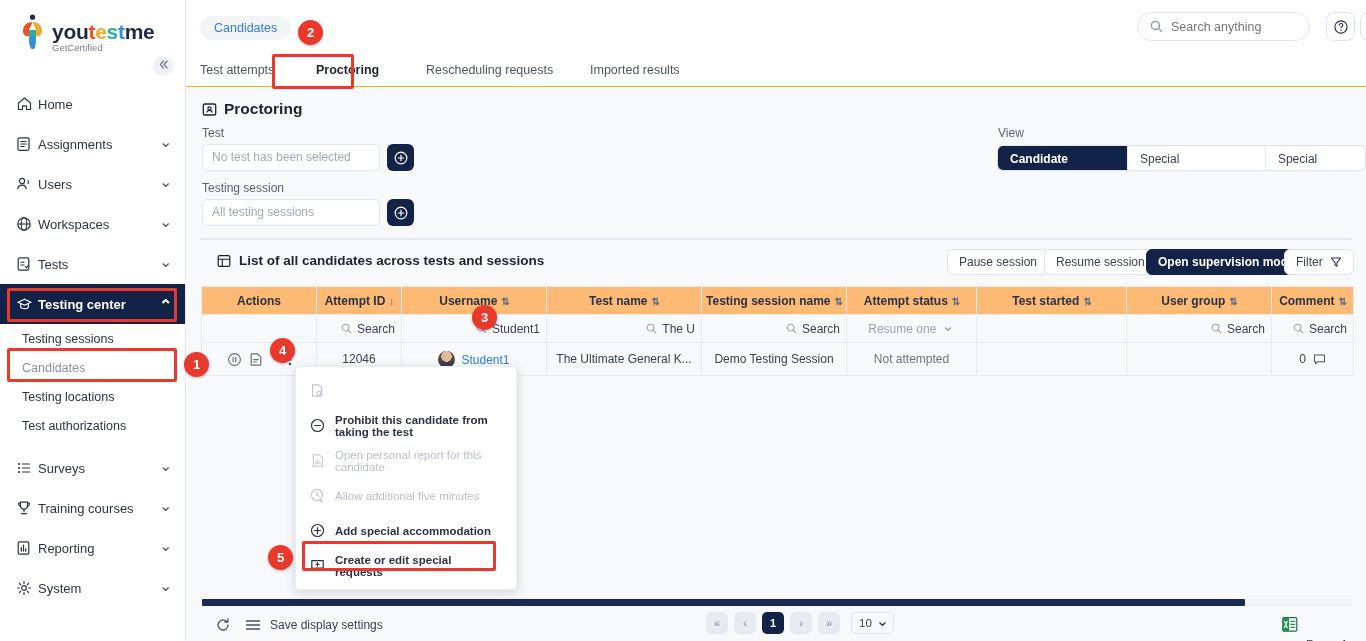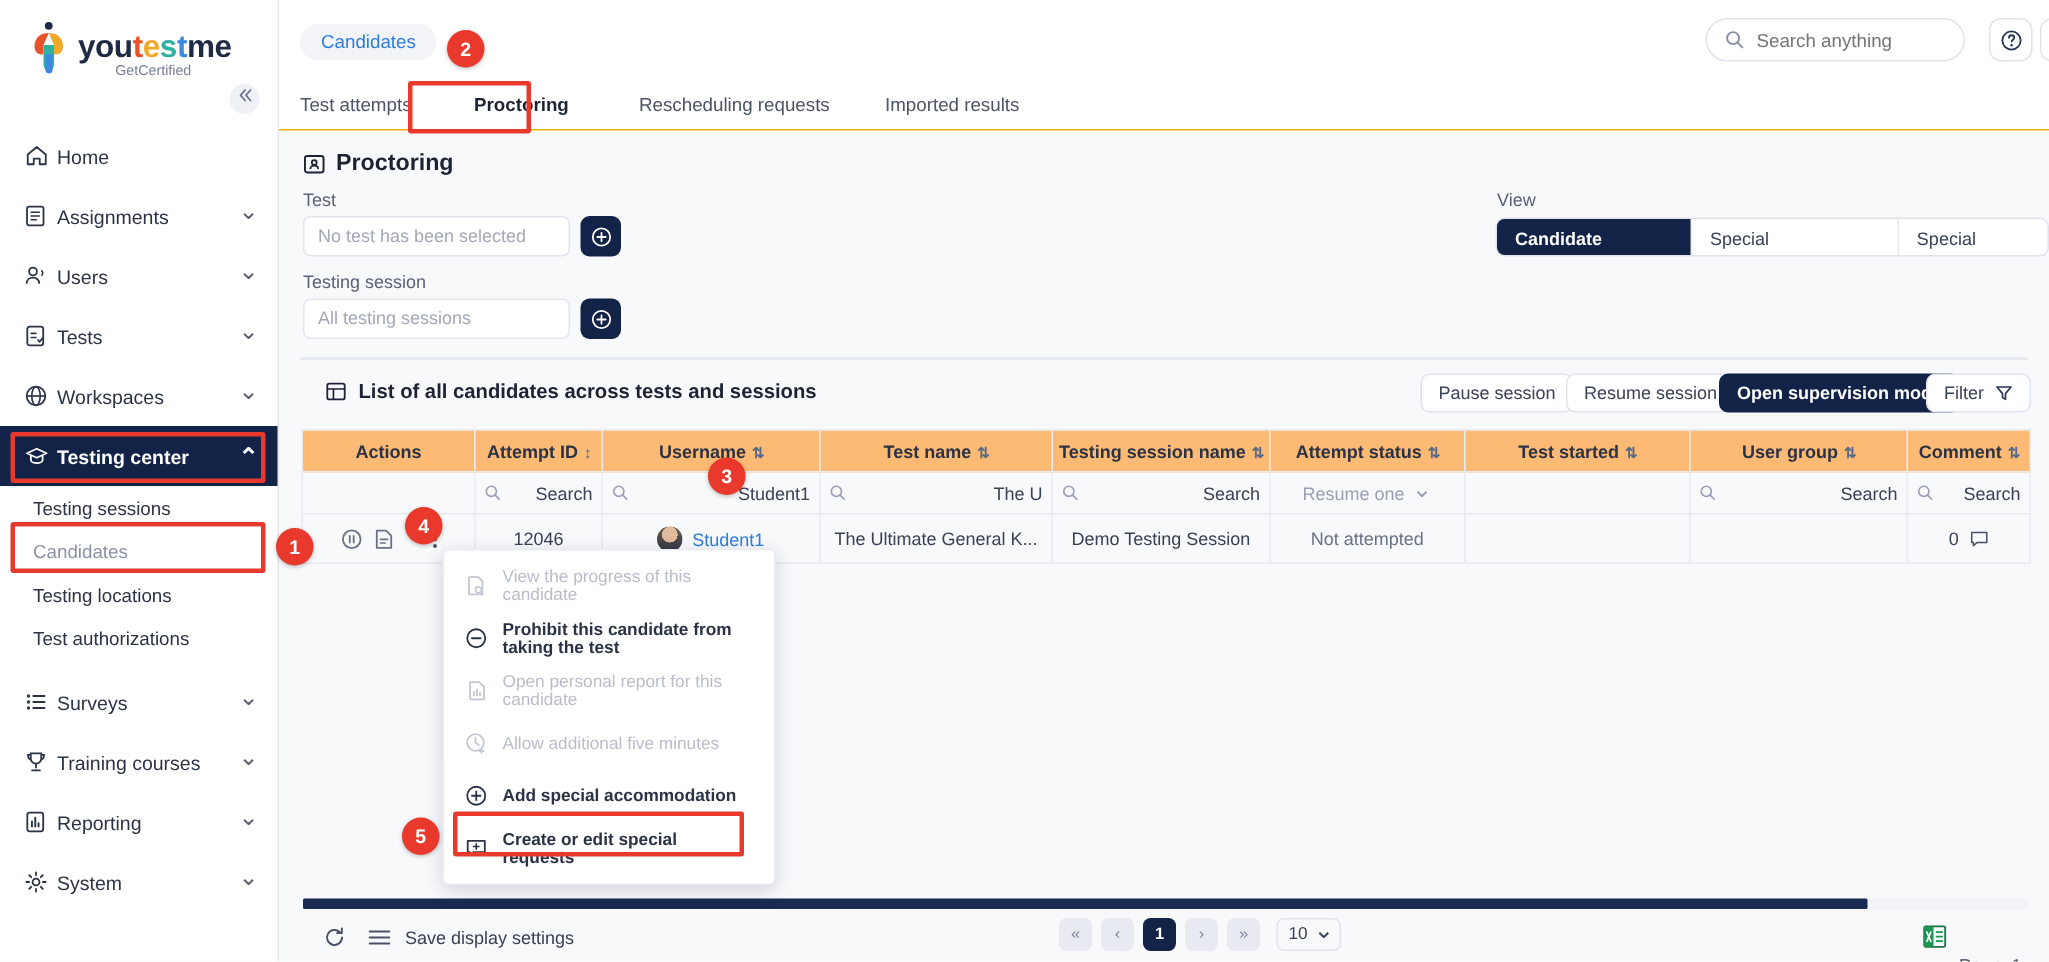--- a/index.html
+++ b/index.html
@@ -16,21 +16,21 @@
   .sidebar {
     position:absolute; left:0; top:0; width:186px; height:641px;
     background:#ffffff; border-right:1px solid #e3e6ec; z-index:5;
   }
   .logo-wrap { padding:14px 0 0 18px; position:relative; height:66px; }
   .logo-row { display:flex; align-items:flex-start; }
   .logo-mark { width:30px; height:34px; position:relative; margin-right:4px; }
   .logo-text { font-size:21px; font-weight:700; letter-spacing:-0.3px; line-height:24px; padding-top:6px;}
   .logo-text .c1{color:#1f2a44;} .logo-text .c2{color:#e8532b;} .logo-text .c3{color:#f0a92b;}
   .logo-text .c4{color:#2fb0a0;} .logo-text .c5{color:#3b89e0;} .logo-text .c6{color:#1f2a44;}
-  .logo-sub { font-size:9.5px; color:#7a8094; text-align:center; margin-top:-2px; padding-right:2px;}
+  .logo-sub { font-size:9.5px; color:#7a8094; text-align:left; margin-top:-2px; padding-right:2px;}
   .collapse-btn {
     position:absolute; right:12px; top:56px; width:20px; height:20px; border-radius:50%;
     background:#eef0f5; color:#6b7287; font-size:11px; line-height:20px; text-align:center;
     cursor:pointer;
   }
   .nav { margin-top:18px; }
   .nav-item {
     display:flex; align-items:center; height:40px; padding:0 14px 0 16px;
     color:#2c3345; cursor:pointer; position:relative; font-size:13px;
   }
@@ -101,21 +101,21 @@
   table.grid { position:absolute; left:0; top:47px; width:1152px; border-collapse:collapse; table-layout:fixed; }
   table.grid th {
     background:#fdba74; border:1px solid #e7eaf0; border-left:none; height:28px;
     font-size:12px; font-weight:700; color:#2b3245; text-align:center; padding:0 4px;
   }
   table.grid th:first-child{border-left:1px solid #e7eaf0;}
   table.grid td { border:1px solid #e7eaf0; border-left:none; height:28px; font-size:12px; text-align:center; color:#3a4155; padding:0 6px; }
   table.grid td:first-child{border-left:1px solid #e7eaf0;}
   .sorticon { color:#5a6a86; font-size:10px; margin-left:4px; letter-spacing:-1px;}
   .filtcell { height:28px; color:#9aa0b2; font-size:11.5px; }
-  .filtcell .inner { display:flex; align-items:center; justify-content:space-between; gap:5px; }
+  .filtcell .inner { display:flex; align-items:center; justify-content:flex-end; gap:5px; }
   tr.datarow td { height:33px; }
   .linkcell { color:#2f7de1; }
   .ellips { overflow:hidden; text-overflow:ellipsis; white-space:nowrap; display:block; }
   .cell-avatar { width:17px; height:17px; border-radius:50%;
     background: radial-gradient(circle at 50% 32%, #e0bb9c 0 36%, transparent 37%), linear-gradient(#6c5a4c,#2f3646);
     display:inline-block; vertical-align:-4px; margin-right:6px;}
   .act-wrap { display:flex; align-items:center; justify-content:center; gap:7px; color:#5a6072; }
   .act-wrap span { cursor:pointer; display:flex; align-items:center; }
   .selectone { display:flex; align-items:center; justify-content:center; gap:5px; color:#9aa0b2; cursor:pointer;}
 
@@ -210,38 +210,38 @@
               <circle cx="6" cy="5" r="2.6" fill="none" stroke="#2c3345" stroke-width="1.2"></circle>
               <path d="M1.8 13.2c0-2.6 1.9-4.1 4.2-4.1s4.2 1.5 4.2 4.1" fill="none" stroke="#2c3345" stroke-width="1.2"></path>
               <path d="M11.6 4.2a2.3 2.3 0 0 1 0 3.6" fill="none" stroke="#2c3345" stroke-width="1.1"></path>
             </svg>
           </span>
         <span class="lbl">Users</span>
         <span class="chev chev-d"></span>
       </div>
       <div class="nav-item">
         <span class="ico">
+            <svg width="16" height="16" viewBox="0 0 16 16">
+              <circle cx="8" cy="8" r="6.2" fill="none" stroke="#2c3345" stroke-width="1.2"></circle>
+              <ellipse cx="8" cy="8" rx="2.8" ry="6.2" fill="none" stroke="#2c3345" stroke-width="1.1"></ellipse>
+              <path d="M1.9 8h12.2" stroke="#2c3345" stroke-width="1.1"></path>
+            </svg>
+          </span>
+        <span class="lbl">Workspaces</span>
+        <span class="chev chev-d"></span>
+      </div>
+      <div class="nav-item">
+        <span class="ico">
             <svg width="15" height="16" viewBox="0 0 15 16">
               <rect x="2.2" y="1.8" width="10.6" height="12.4" rx="1.6" fill="none" stroke="#2c3345" stroke-width="1.2"></rect>
               <path d="M4.8 6.2h3.2M4.8 9h3.2" stroke="#2c3345" stroke-width="1.1" stroke-linecap="round"></path>
               <path d="M9.3 10.6l1.1 1.2 2-2.4" stroke="#2c3345" stroke-width="1.1" fill="none" stroke-linecap="round"></path>
             </svg>
           </span>
         <span class="lbl">Tests</span>
-        <span class="chev chev-d"></span>
-      </div>
-      <div class="nav-item">
-        <span class="ico">
-            <svg width="16" height="16" viewBox="0 0 16 16">
-              <circle cx="8" cy="8" r="6.2" fill="none" stroke="#2c3345" stroke-width="1.2"></circle>
-              <ellipse cx="8" cy="8" rx="2.8" ry="6.2" fill="none" stroke="#2c3345" stroke-width="1.1"></ellipse>
-              <path d="M1.9 8h12.2" stroke="#2c3345" stroke-width="1.1"></path>
-            </svg>
-          </span>
-        <span class="lbl">Workspaces</span>
         <span class="chev chev-d"></span>
       </div>
 
       <div class="nav-item active">
         <span class="ico">
             <svg width="17" height="16" viewBox="0 0 17 16">
               <path d="M8.5 3.2 L15 6.2 L8.5 9.2 L2 6.2 Z" fill="none" stroke="#ffffff" stroke-width="1.2" stroke-linejoin="round"></path>
               <path d="M4.6 7.5v3.1c0 1.2 1.9 2.1 3.9 2.1s3.9-.9 3.9-2.1V7.5" fill="none" stroke="#ffffff" stroke-width="1.2"></path>
             </svg>
           </span>
@@ -578,21 +578,20 @@
 
   <div class="ctxmenu">
     <div class="ctxitem dis">
       <span class="ctxicon">
           <svg width="15" height="15" viewBox="0 0 15 15">
             <path d="M2.6 1.8h6.4l2.6 2.6v8.8H2.6Z" fill="none" stroke="#c3c7d2" stroke-width="1.2" stroke-linejoin="round"></path>
             <circle cx="9" cy="10.2" r="2" fill="none" stroke="#c3c7d2" stroke-width="1.1"></circle>
             <path d="M10.5 11.7l1.6 1.6" stroke="#c3c7d2" stroke-width="1.1"></path>
           </svg>
         </span>
-      <span>View the progress of this candidate</span>
     </div>
     <div class="ctxitem">
       <span class="ctxicon">
           <svg width="15" height="15" viewBox="0 0 15 15">
             <circle cx="7.5" cy="7.5" r="6" fill="none" stroke="#2b3245" stroke-width="1.2"></circle>
             <path d="M4.6 7.5h5.8" stroke="#2b3245" stroke-width="1.2" stroke-linecap="round"></path>
           </svg>
         </span>
       <span>Prohibit this candidate from taking the test</span>
     </div>

